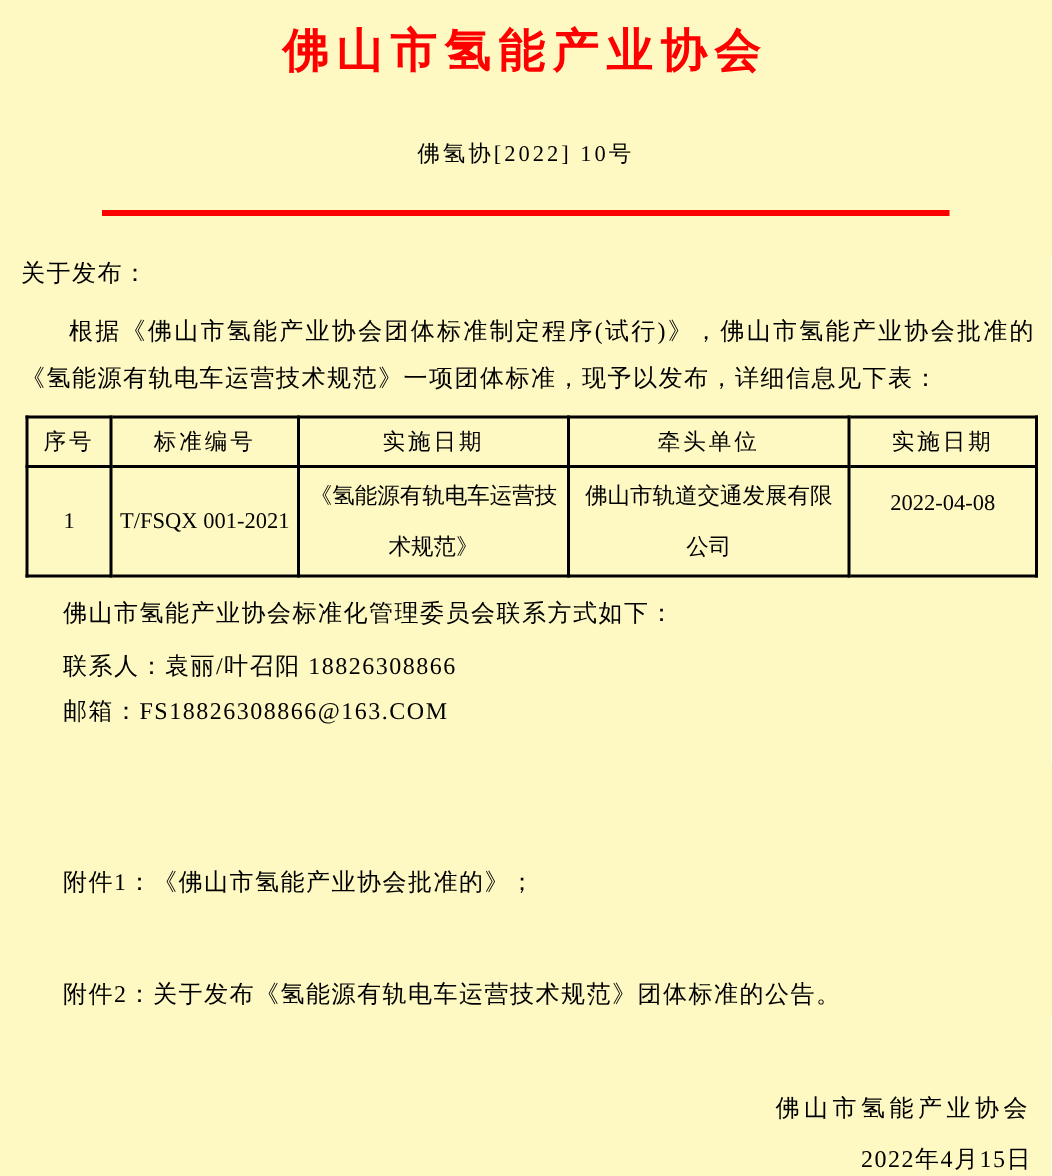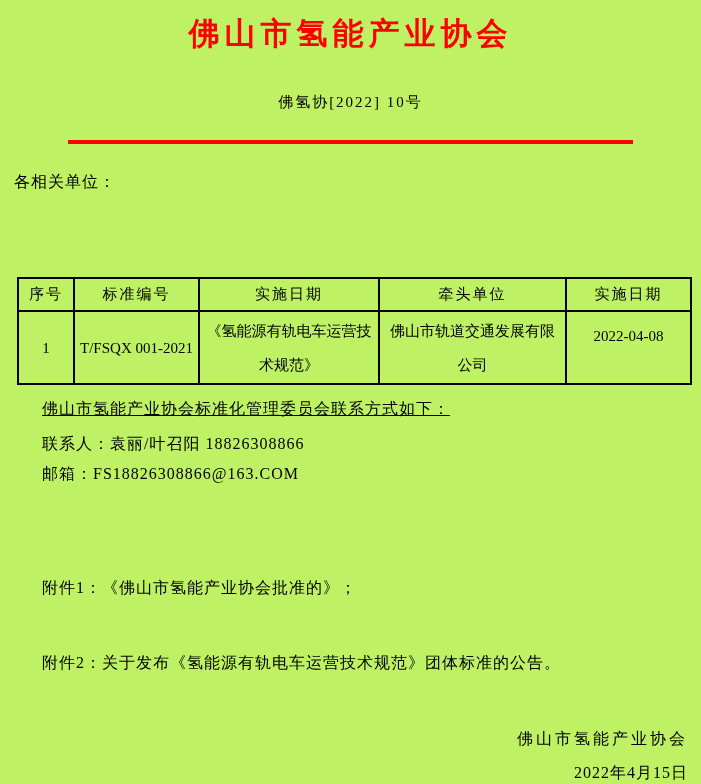--- a/index.html
+++ b/index.html
@@ -1,21 +1,21 @@
 <!DOCTYPE html>
 <html><head>
 <meta charset="utf-8">
 <style>
   * { box-sizing: border-box; margin: 0; padding: 0; }
   html, body { background: #ffffff; }
   .page {
     position: relative;
     width: 701px;
     height: 784px;
-    background: #bef264;
+    background: #fef9c3;
     overflow: hidden;
     font-family: "Liberation Serif", "DejaVu Serif", serif;
     color: #000000;
   }
   .org-title {
     position: absolute;
     top: 13px; left: 0; right: 0;
     text-align: center;
     font-family: "Liberation Sans", "DejaVu Sans", sans-serif;
     font-weight: bold;
@@ -82,21 +82,21 @@
     vertical-align: top;
     padding-top: 7px;
   }
   .line {
     position: absolute;
     left: 42px;
     font-size: 16px;
     letter-spacing: 1px;
     white-space: nowrap;
   }
-  .contact-intro  { top: 399px; text-decoration: underline; }
+  .contact-intro  { top: 399px; }
   .contact-person { top: 434px; }
   .contact-email  { top: 464px; }
   .attach-1       { top: 578px; }
   .attach-2       { top: 653px; }
   .sig {
     position: absolute;
     right: 13px;
     font-size: 16px;
     letter-spacing: 3px;
     white-space: nowrap;
@@ -108,22 +108,23 @@
 <body>
 
 <div class="page">
 
   <div class="org-title">佛山市氢能产业协会</div>
 
   <div class="doc-number">佛氢协[2022] 10号</div>
 
   <div class="red-rule"></div>
 
-  <div class="salutation">各相关单位：</div>
+  <div class="salutation">关于发布：</div>
 
+  <div class="body-para">根据《佛山市氢能产业协会团体标准制定程序(试行)》，佛山市氢能产业协会批准的《氢能源有轨电车运营技术规范》一项团体标准，现予以发布，详细信息见下表：</div>
 
   <table class="standards">
     <colgroup>
       <col style="width:56px">
       <col style="width:125px">
       <col style="width:180px">
       <col style="width:187px">
       <col style="width:125px">
     </colgroup>
     <tbody>

